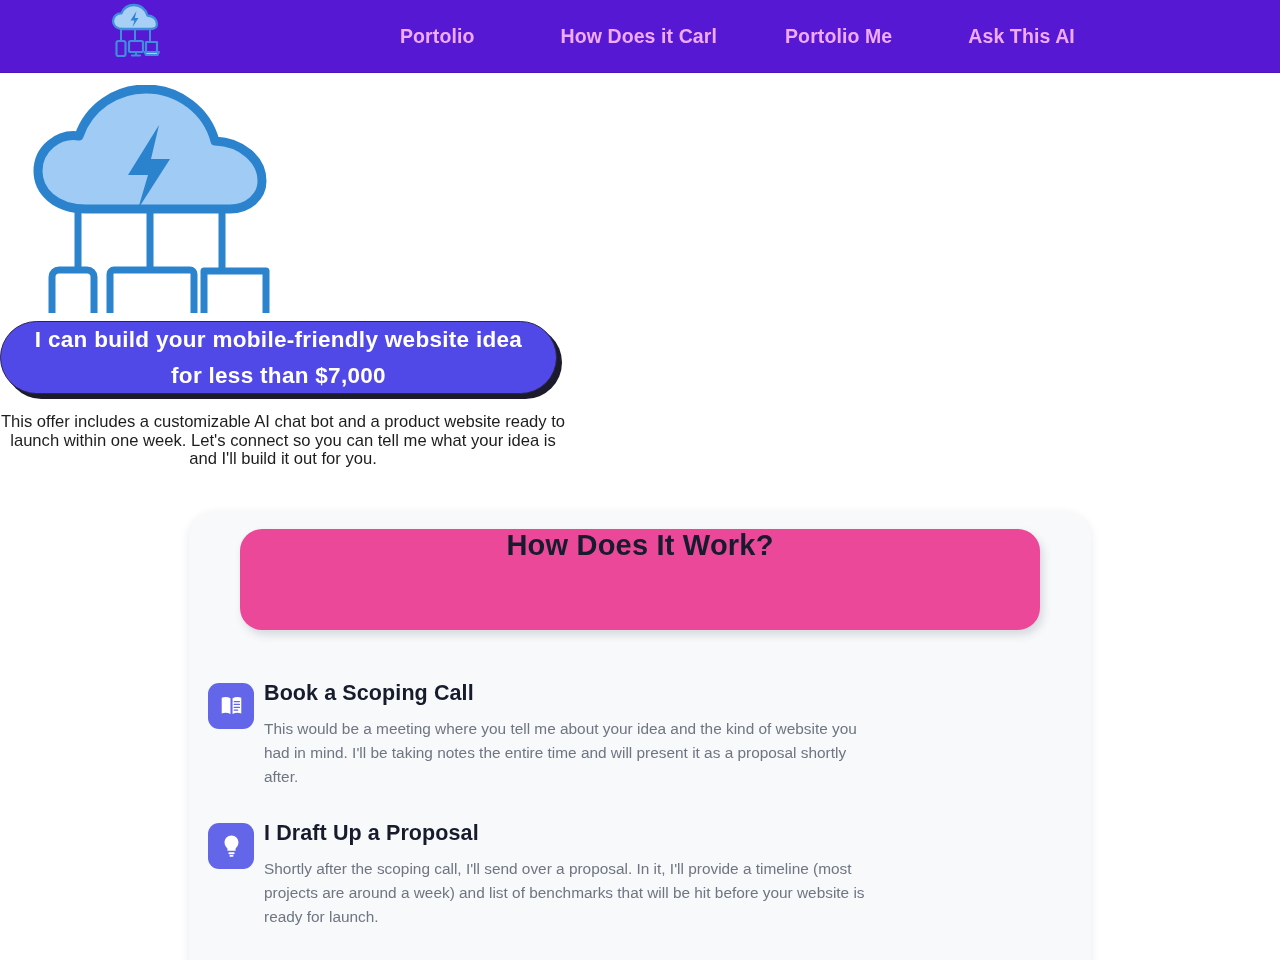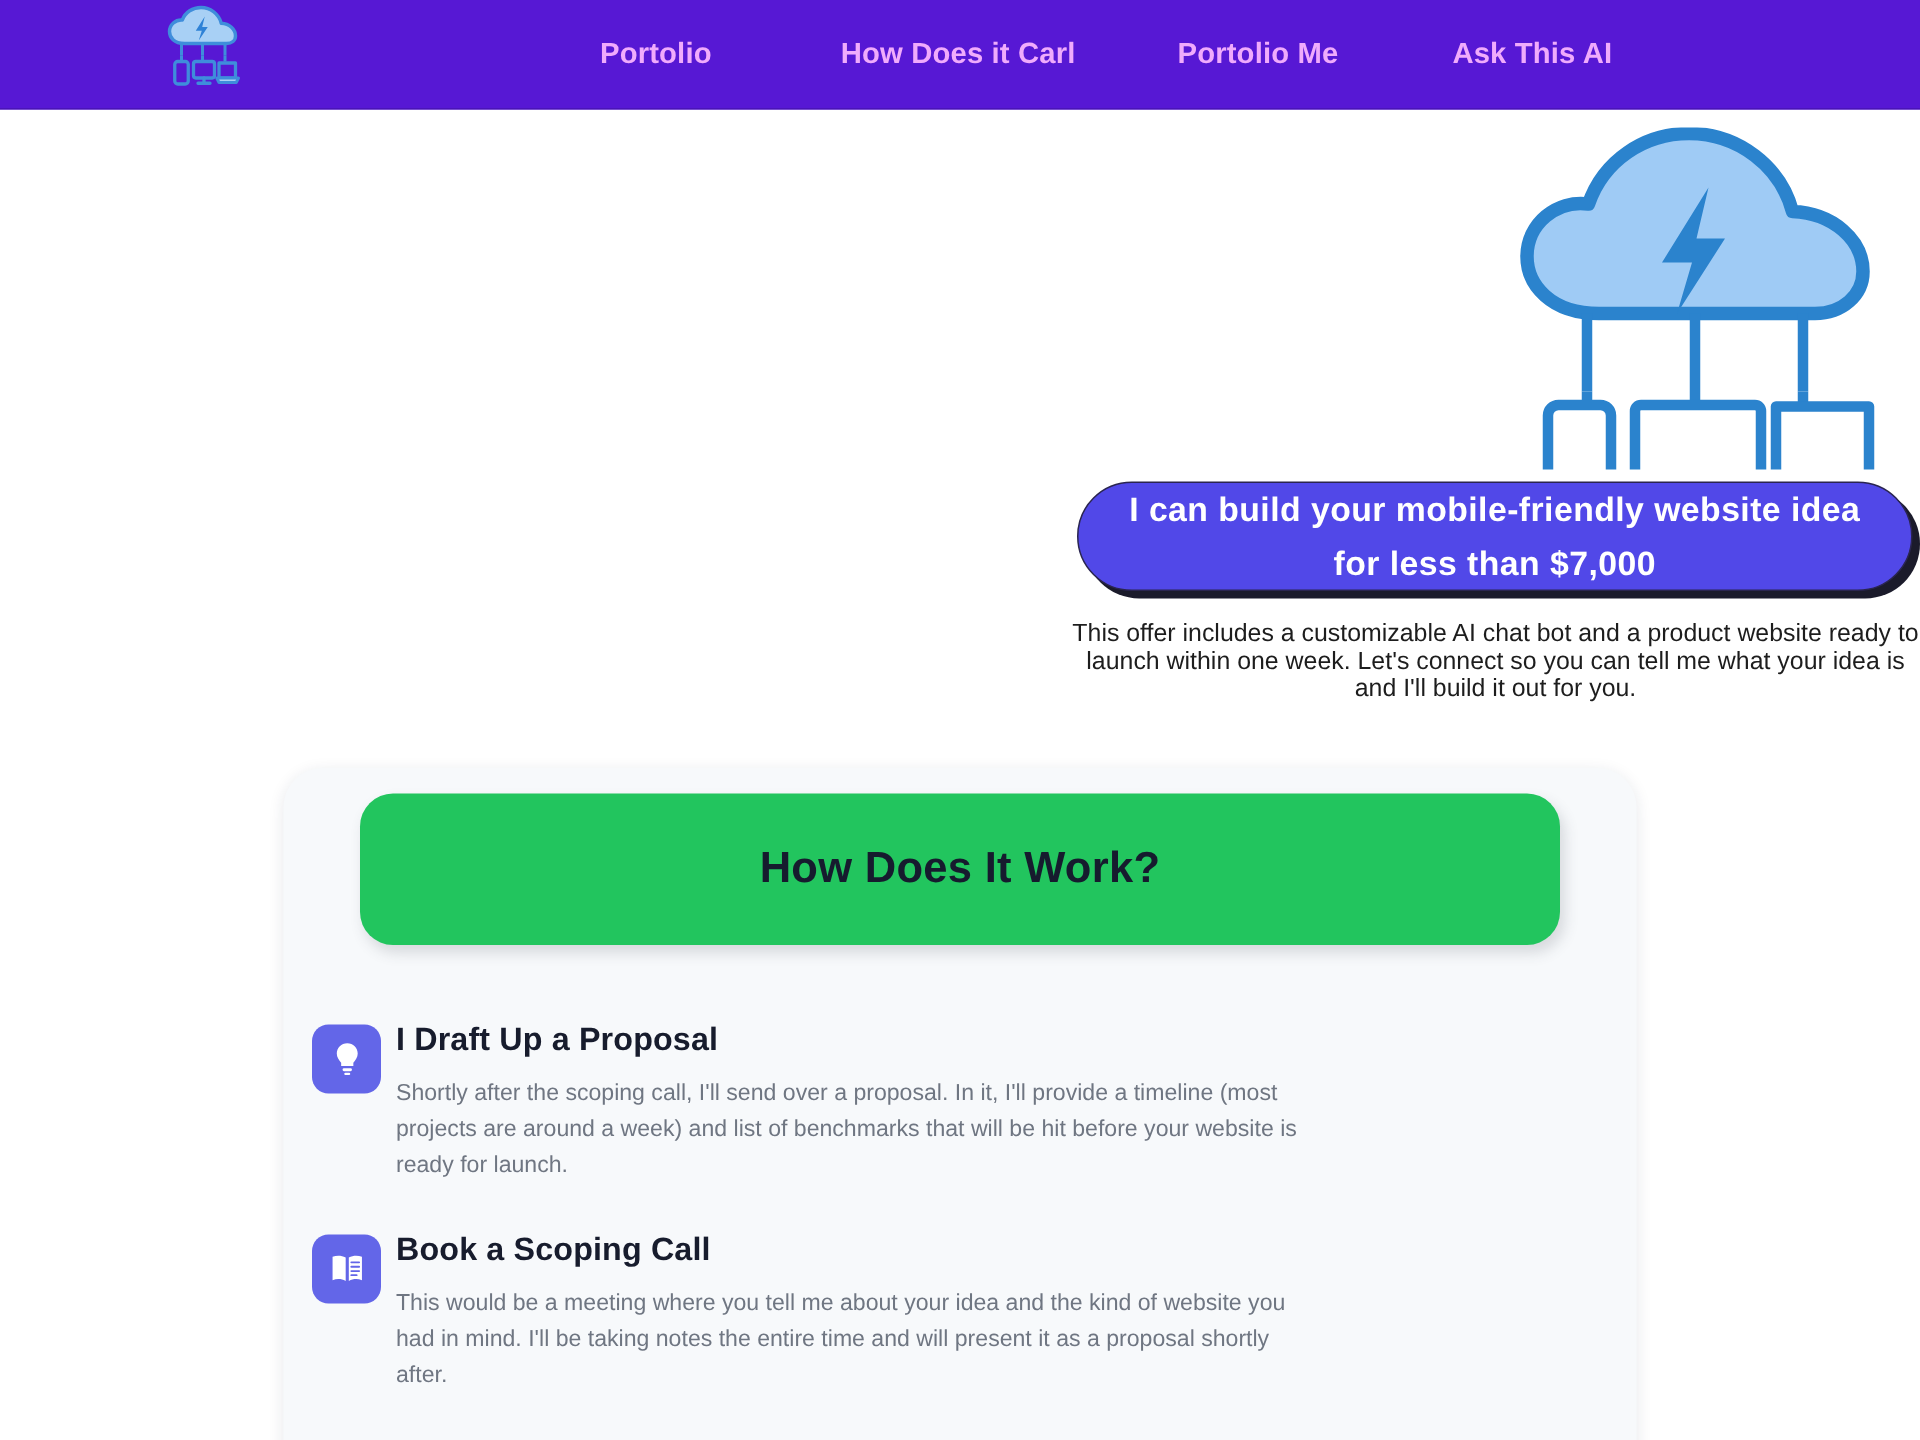--- a/index.html
+++ b/index.html
@@ -52,21 +52,21 @@
   .nav-link.n0 { margin-right: 86px; }
   .nav-link.n1 { margin-right: 68px; }
   .nav-link.n2 { margin-right: 76px; }
 
   
   .hero {
     width: 1280px;
     padding-top: 10px;
     display: flex;
     flex-direction: column;
-    align-items: flex-end;
+    align-items: flex-start;
   }
   .hero-art {
     width: 300px;
     height: 232px;
     display: flex;
     align-items: center;
     justify-content: center;
   }
 
   .headline-wrap {
@@ -137,25 +137,24 @@
     height: 101px;
     margin: 0 auto;
     margin-top: 3px;
   }
   .works-header {
     position: absolute;
     left: 0;
     top: 0;
     width: 800px;
     height: 101px;
-    background: #22c55e;
+    background: #ec4899;
     border-radius: 22px;
     box-shadow: 3px 5px 9px rgba(60, 65, 80, 0.17);
     display: flex;
-    align-items: center;
     justify-content: center;
   }
   .works-title {
     font-size: 29px;
     font-weight: bold;
     color: #161b2e;
     letter-spacing: 0.2px;
   }
 
   .steps {
@@ -256,46 +255,46 @@
       <div class="works-header">
         <div class="works-title">How Does It Work?</div>
       </div>
     </div>
 
     <div class="steps">
 
       <div class="step">
         <div class="step-icon">
           <svg width="25" height="25" viewBox="0 0 24 24">
+            <path d="M2.6 4.6 C5.4 3.6 8.3 3.7 11 5.1 L11 20.1 C8.3 18.7 5.4 18.6 2.6 19.6 Z" fill="#ffffff"></path>
+            <path d="M21.4 4.6 C18.6 3.6 15.7 3.7 13 5.1 L13 20.1 C15.7 18.7 18.6 18.6 21.4 19.6 Z" fill="#ffffff"></path>
+            <path d="M14.6 8.2 h5 M14.6 11 h5 M14.6 13.8 h5 M14.6 16.4 h3.4" stroke="#6366e8" stroke-width="1.2" stroke-linecap="round"></path>
+          </svg>
+        </div>
+        <div class="step-body">
+          <div class="step-title">Book a Scoping Call</div>
+          <div class="step-desc">This would be a meeting where you tell me about your idea and the kind of website you had in mind. I'll be taking notes the entire time and will present it as a proposal shortly after.</div>
+        </div>
+      </div>
+
+      <div class="step">
+        <div class="step-icon">
+          <svg width="25" height="25" viewBox="0 0 24 24">
             <path d="M12 2.4 C8.2 2.4 5.3 5.3 5.3 9 C5.3 11.5 6.7 13.3 8.1 14.8 L8.1 17 h7.8 L15.9 14.8 C17.3 13.3 18.7 11.5 18.7 9 C18.7 5.3 15.8 2.4 12 2.4 Z" fill="#ffffff"></path>
             <rect x="9" y="18.4" width="6" height="1.9" rx="0.9" fill="#ffffff"></rect>
             <rect x="10.1" y="21.2" width="3.8" height="1.5" rx="0.7" fill="#ffffff"></rect>
           </svg>
         </div>
         <div class="step-body">
           <div class="step-title">I Draft Up a Proposal</div>
           <div class="step-desc">Shortly after the scoping call, I'll send over a proposal. In it, I'll provide a timeline (most projects are around a week) and list of benchmarks that will be hit before your website is ready for launch.</div>
         </div>
       </div>
 
       <div class="step">
-        <div class="step-icon">
-          <svg width="25" height="25" viewBox="0 0 24 24">
-            <path d="M2.6 4.6 C5.4 3.6 8.3 3.7 11 5.1 L11 20.1 C8.3 18.7 5.4 18.6 2.6 19.6 Z" fill="#ffffff"></path>
-            <path d="M21.4 4.6 C18.6 3.6 15.7 3.7 13 5.1 L13 20.1 C15.7 18.7 18.6 18.6 21.4 19.6 Z" fill="#ffffff"></path>
-            <path d="M14.6 8.2 h5 M14.6 11 h5 M14.6 13.8 h5 M14.6 16.4 h3.4" stroke="#6366e8" stroke-width="1.2" stroke-linecap="round"></path>
-          </svg>
-        </div>
-        <div class="step-body">
-          <div class="step-title">Book a Scoping Call</div>
-          <div class="step-desc">This would be a meeting where you tell me about your idea and the kind of website you had in mind. I'll be taking notes the entire time and will present it as a proposal shortly after.</div>
-        </div>
-      </div>
-
-      <div class="step">
 
         <div class="step-body">
           <div class="step-title">Payment Terms</div>
           <div class="step-desc"></div>
         </div>
       </div>
 
     </div>
   </div>
 </div>

